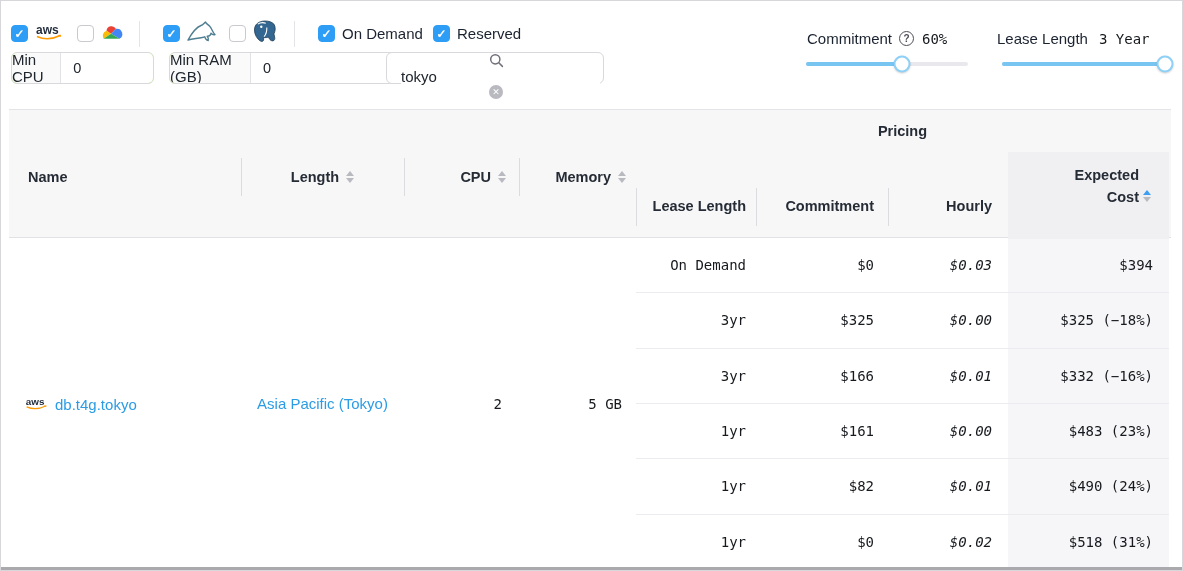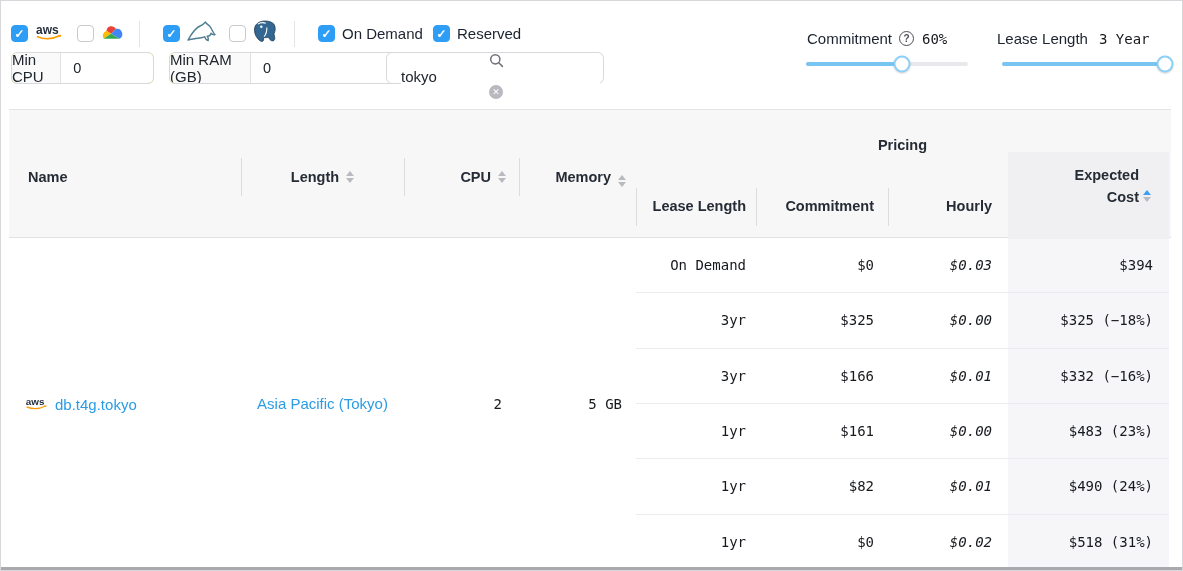--- a/index.html
+++ b/index.html
@@ -48,21 +48,21 @@
   .slider .fill { height:100%; border-radius:2px; background:#79c5f2; }
   .slider .thumb { position:absolute; top:50%; width:17px; height:17px; border-radius:50%;
                    background:#fff; border:2.5px solid #8ed0f7; transform:translate(-50%,-50%);
                    box-shadow:0 1px 2px rgba(0,0,0,.18); cursor:grab; }
 
   
   .table { position:absolute; left:8px; top:108px; width:1162px; height:461px; background:#fff; }
   .thead { position:relative; height:129px; background:#f7f7f8; border-top:1px solid #e4e4e8;
            border-bottom:1px solid #e2e2e6; }
   .th { position:absolute; font-size:14.5px; font-weight:600; color:#262c35; line-height:20px; }
-  .group-label { left:627px; width:533px; top:25px; text-align:center; }
+  .group-label { left:627px; width:533px; top:11px; text-align:center; }
   .th-row1 { top:57px; height:20px; display:flex; align-items:center; }
   .th-row2 { top:85px; height:22px; display:flex; align-items:center; justify-content:flex-end; }
   .sort { display:inline-flex; flex-direction:column; gap:2px; margin-left:7px; cursor:pointer; }
   .tri { width:0; height:0; border-left:4px solid transparent; border-right:4px solid transparent; }
   .tri.up   { border-bottom:5px solid #b9b9c0; }
   .tri.down { border-top:5px solid #b9b9c0; }
   .tri.up.active { border-bottom-color:#3d9ef2; }
   .hsep { position:absolute; width:1px; background:#dcdce0; }
   .hsep.r1 { top:48px; height:38px; }
   .hsep.r2 { top:78px; height:38px; }
@@ -210,21 +210,21 @@
       </div>
 
       <div class="th th-row1" style="left:395px;width:115px;justify-content:flex-end;padding-right:13px;">
         <span>CPU</span>
         <span class="sort">
             <span class="tri up"></span>
             <span class="tri down"></span>
           </span>
       </div>
 
-      <div class="th th-row1" style="left:510px;width:117px;justify-content:flex-end;padding-right:10px;align-items:flex-end;">
+      <div class="th th-row1" style="left:510px;width:117px;justify-content:flex-end;padding-right:10px;">
         <span>Memory</span>
         <span class="sort">
             <span class="tri up"></span>
             <span class="tri down"></span>
           </span>
       </div>
 
       <div class="th th-row2" style="left:627px;width:120px;padding-right:10px;">Lease Length</div>
       <div class="th th-row2" style="left:747px;width:132px;padding-right:14px;">Commitment</div>
       <div class="th th-row2" style="left:879px;width:120px;padding-right:16px;">Hourly</div>

